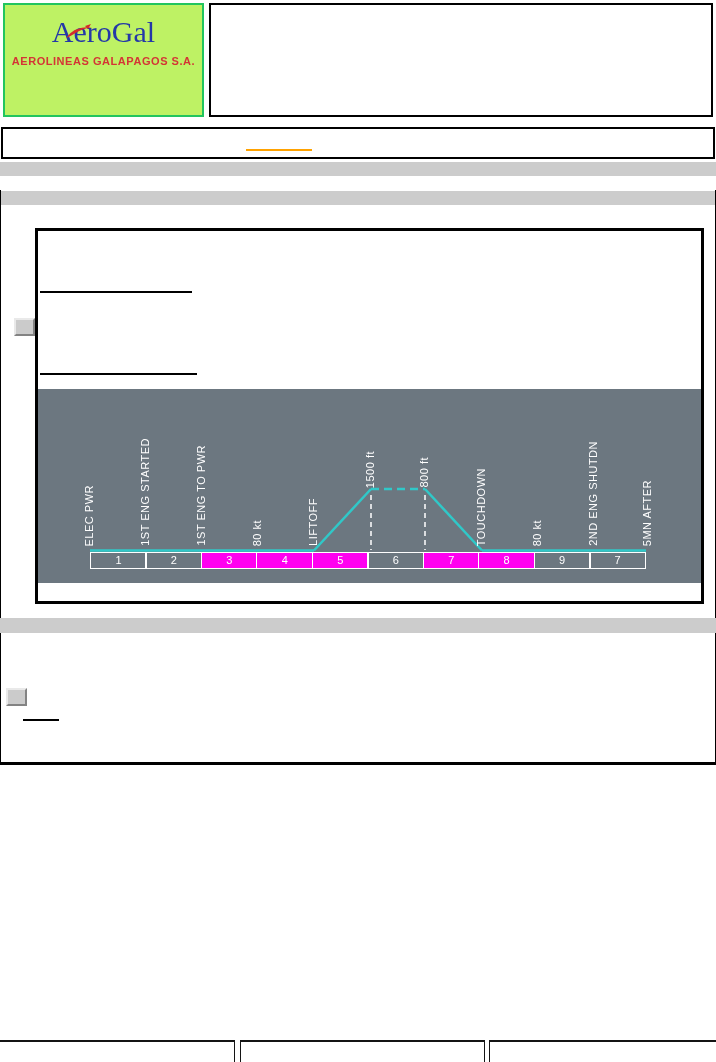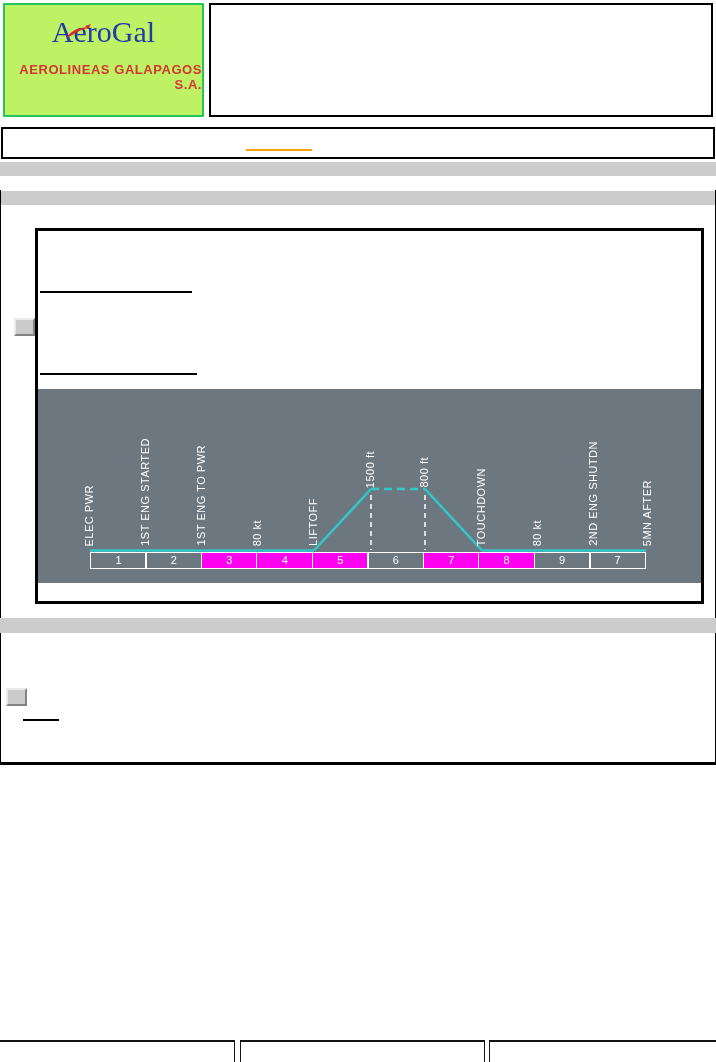--- a/index.html
+++ b/index.html
@@ -7,21 +7,21 @@
         font-family:"Liberation Sans",sans-serif;overflow:hidden;}
 
   
   .logo-box{position:absolute;left:3px;top:3px;width:197px;height:110px;
             border:2px solid #22c55e;background:#bef264;}
   .logo-wrap{position:relative;margin-top:12px;text-align:center;}
   .logo-title{position:relative;display:inline-block;
               font-family:"Liberation Serif",serif;font-size:30px;line-height:30px;
               color:var(--logo-blue,#2438a8);letter-spacing:0px;}
   .logo-bird{position:absolute;left:13px;top:-3px;}
-  .logo-sub{margin-top:15px;text-align:right;font-size:13px;font-weight:bold;
+  .logo-sub{margin-top:8px;text-align:center;font-size:11px;font-weight:bold;
             letter-spacing:0.55px;color:var(--logo-red,#d43535);}
   .hdr-right{position:absolute;left:209px;top:3px;width:500px;height:110px;
              border:2px solid #000;background:#fff;}
 
   
   .link-row{position:absolute;left:1px;top:127px;width:710px;height:28px;
             border:2px solid #000;background:#fff;}
   .orange-link{position:absolute;left:243px;top:0px;width:66px;height:20px;
                border-bottom:2px solid var(--accent,#ffa200);cursor:pointer;}
 

